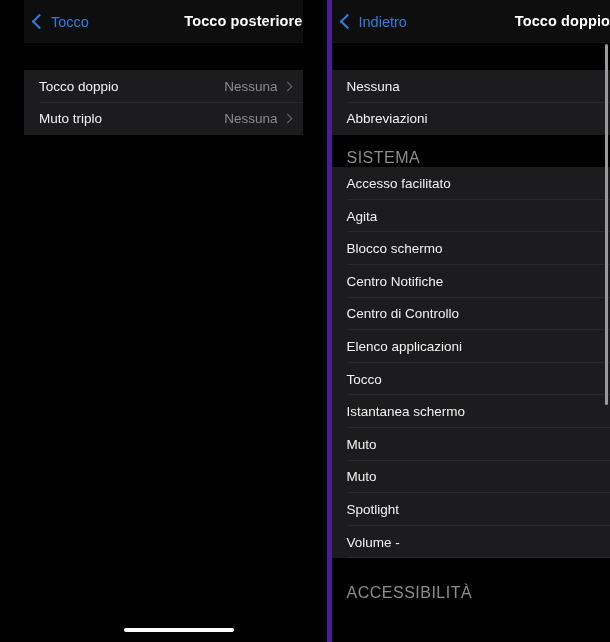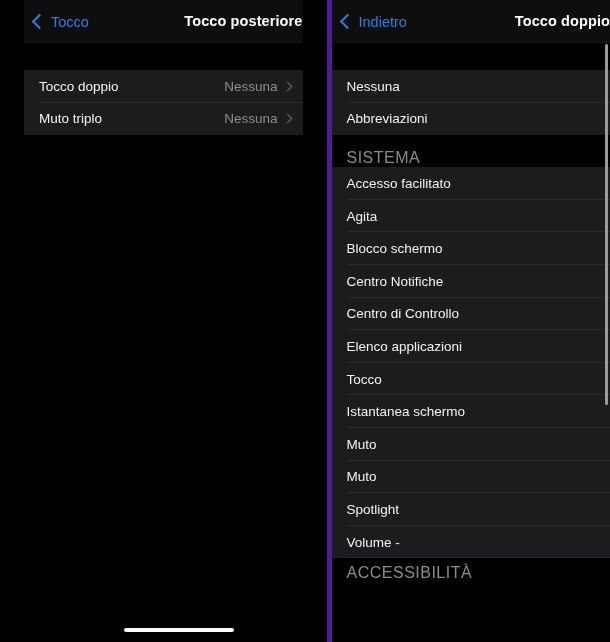--- a/index.html
+++ b/index.html
@@ -139,21 +139,21 @@
   .section-header {
     background: #000000;
     color: #8c8c90;
     font-size: 16px;
     letter-spacing: 0.5px;
     padding: 14px 0 6px 15px;
     height: 32px;
     box-sizing: border-box;
   }
   .section-header.tail {
-    padding-top: 6px;
+    padding-top: 26px;
   }
 
   
   .scrollbar-track {
     position: absolute;
     right: 2px;
     top: 44px;
     width: 3px;
     height: 361px;
     cursor: pointer;

